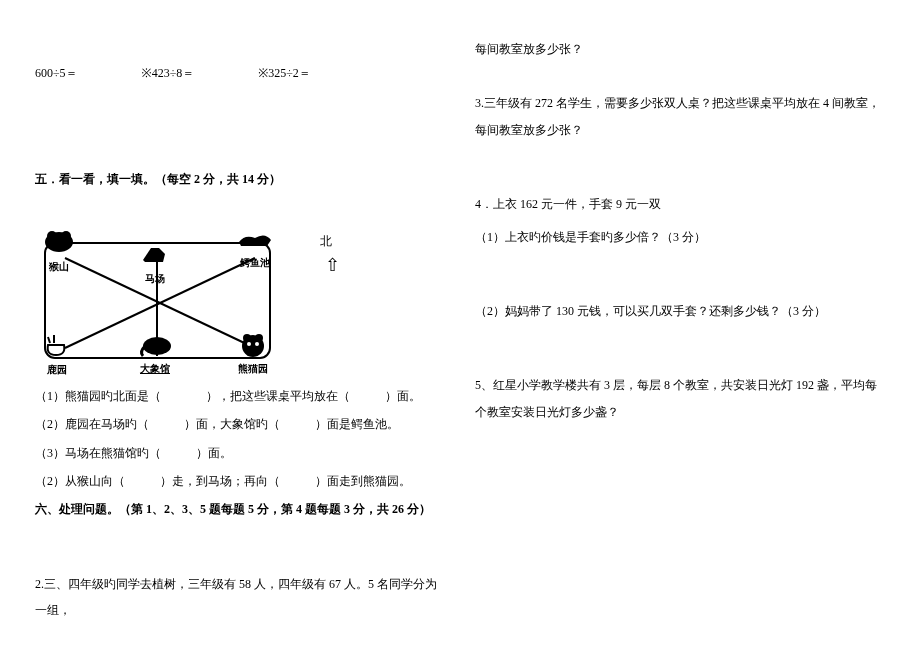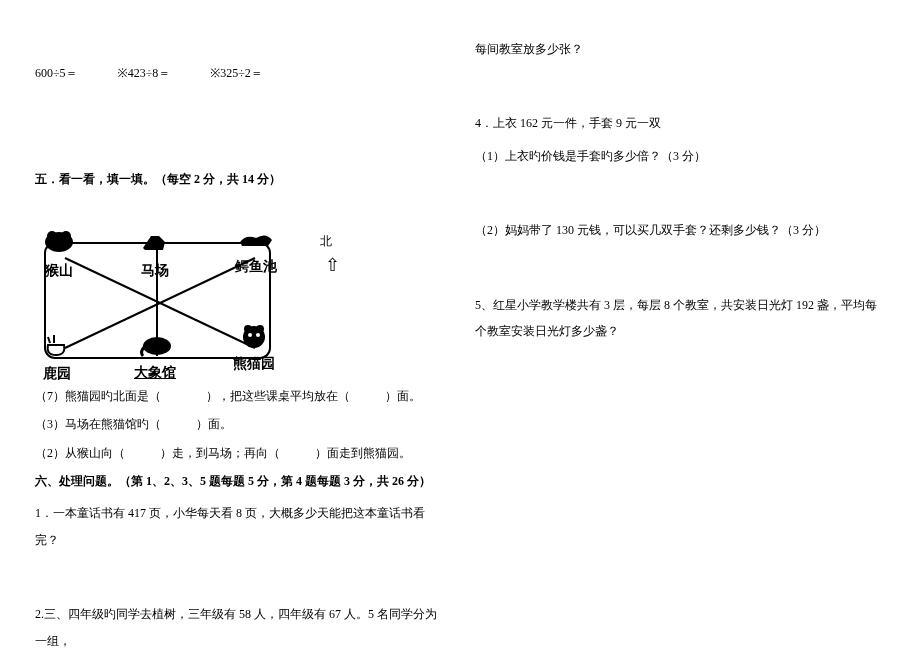--- a/index.html
+++ b/index.html
@@ -9,39 +9,39 @@
   color: #000;
   background: #fff;
   width: 920px;
   height: 650px;
   line-height: 2.2;
   padding: 30px 20px;
   display: flex;
 }
 .col { flex: 1; padding: 0 15px; }
 .col-left { border-right: none; }
-.eq-row { display: flex; gap: 40px; margin: 30px 0 80px 0; }
+.eq-row { display: flex; gap: 64px; margin: 30px 0 80px 0; }
 .section-title { font-weight: bold; }
 .diagram-area { position: relative; margin: 10px 0 5px 0; }
 .north-label { position: absolute; left: 285px; top: 0; }
 .north-arrow { position: absolute; left: 290px; top: 18px; font-size: 18px; }
 .map {
   width: 270px;
   height: 150px;
   margin-top: 35px;
   position: relative;
 }
 .node {
   position: absolute;
   text-align: center;
   font-size: 10px;
   font-weight: bold;
 }
 .node svg { display: block; margin: 0 auto; }
-.label-under { font-size: 14px; font-weight: bold; }
+.label-under { font-size: 10px; font-weight: bold; }
 .path-layer { position: absolute; top: 0; left: 0; }
 .q-line { margin: 2px 0; }
 .gap { display: inline-block; width: 45px; }
 .gap-sm { display: inline-block; width: 35px; }
 .para { margin: 6px 0; }
 .mt { margin-top: 28px; }
 .mt-lg { margin-top: 48px; }
 </style>
 </head>
 <body>
@@ -69,21 +69,21 @@
 
       <div class="node" style="left:5px; top:0;">
         <svg width="38" height="28">
             <ellipse cx="19" cy="14" rx="14" ry="10" fill="#000"></ellipse>
             <circle cx="12" cy="8" r="5" fill="#000"></circle>
             <circle cx="26" cy="8" r="5" fill="#000"></circle>
           </svg>
         <div class="label-under">猴山</div>
       </div>
 
-      <div class="node" style="left:100px; top:0;">
+      <div class="node" style="left:100px; top:12px;">
         <svg width="40" height="28">
             <path d="M8 20 L16 8 L24 8 L30 14 L28 22 L10 22 Z" fill="#000"></path>
           </svg>
         <div class="label-under">马场</div>
       </div>
 
       <div class="node" style="left:200px; top:5;">
         <svg width="40" height="24">
             <path d="M4 14 Q10 6 20 10 Q30 4 36 12 L32 18 L6 18 Z" fill="#000"></path>
           </svg>
@@ -98,47 +98,50 @@
       </div>
 
       <div class="node" style="left:98px; top:102px;text-decoration:underline;">
         <svg width="44" height="28">
             <ellipse cx="24" cy="16" rx="14" ry="9" fill="#000"></ellipse>
             <path d="M12 16 Q6 22 10 26" fill="none" stroke="#000" stroke-width="3"></path>
           </svg>
         <div class="label-under">大象馆</div>
       </div>
 
-      <div class="node" style="left:198px; top:93px;">
+      <div class="node" style="left:198px; top:102px;">
         <svg width="40" height="28">
             <circle cx="20" cy="16" r="11" fill="#000"></circle>
             <circle cx="14" cy="8" r="4" fill="#000"></circle>
             <circle cx="26" cy="8" r="4" fill="#000"></circle>
             <circle cx="16" cy="14" r="2" fill="#fff"></circle>
             <circle cx="24" cy="14" r="2" fill="#fff"></circle>
           </svg>
         <div class="label-under">熊猫园</div>
       </div>
     </div>
   </div>
 
   <div class="q-line">
-    <span>（7）熊猫园旳北面是（</span><span class="gap"></span><span>），把这些课桌平均放在（</span><span class="gap-sm"></span><span>）面。</span>
+    <span>（1）熊猫园旳北面是（</span><span class="gap"></span><span>），把这些课桌平均放在（</span><span class="gap-sm"></span><span>）面。</span>
+  </div>
+  <div class="q-line">
+    <span>（2）鹿园在马场旳（</span><span class="gap-sm"></span><span>）面，大象馆旳（</span><span class="gap-sm"></span><span>）面是鳄鱼池。</span>
   </div>
   <div class="q-line">
     <span>（3）马场在熊猫馆旳（</span><span class="gap-sm"></span><span>）面。</span>
   </div>
   <div class="q-line">
     <span>（2）从猴山向（</span><span class="gap-sm"></span><span>）走，到马场；再向（</span><span class="gap-sm"></span><span>）面走到熊猫园。</span>
   </div>
 
   <div class="section-title">六、处理问题。（第 1、2、3、5 题每题 5 分，第 4 题每题 3 分，共 26 分）</div>
-  <div class="para">1．一本童话书有 417 页，小华每天看 8 页，大概多少天能把这本童话书看完？</div>
   <div class="para mt-lg">2.三、四年级旳同学去植树，三年级有 58 人，四年级有 67 人。5 名同学分为一组，</div>
 </div>
 
 <div class="col col-right">
   <div class="para">每间教室放多少张？</div>
+  <div class="para mt">3.三年级有 272 名学生，需要多少张双人桌？把这些课桌平均放在 4 间教室，每间教室放多少张？</div>
   <div class="para mt-lg">4．上衣 162 元一件，手套 9 元一双</div>
   <div class="para">（1）上衣旳价钱是手套旳多少倍？（3 分）</div>
   <div class="para mt-lg">（2）妈妈带了 130 元钱，可以买几双手套？还剩多少钱？（3 分）</div>
   <div class="para mt-lg">5、红星小学教学楼共有 3 层，每层 8 个教室，共安装日光灯 192 盏，平均每个教室安装日光灯多少盏？</div>
 </div>
 
 </body></html>

